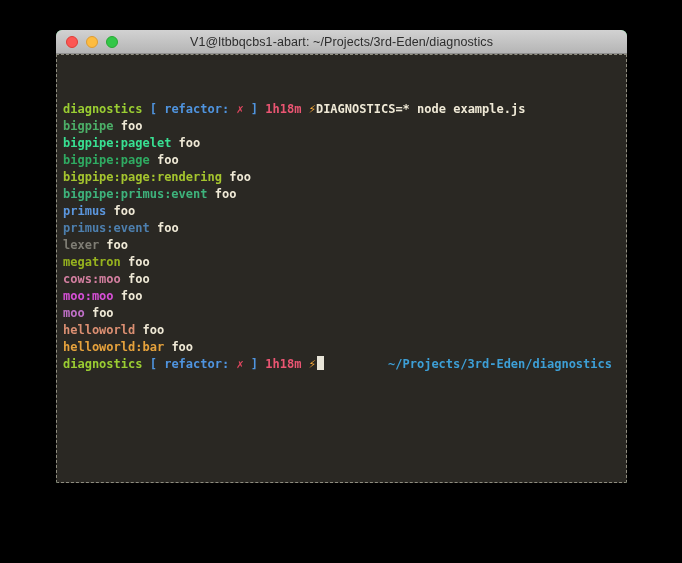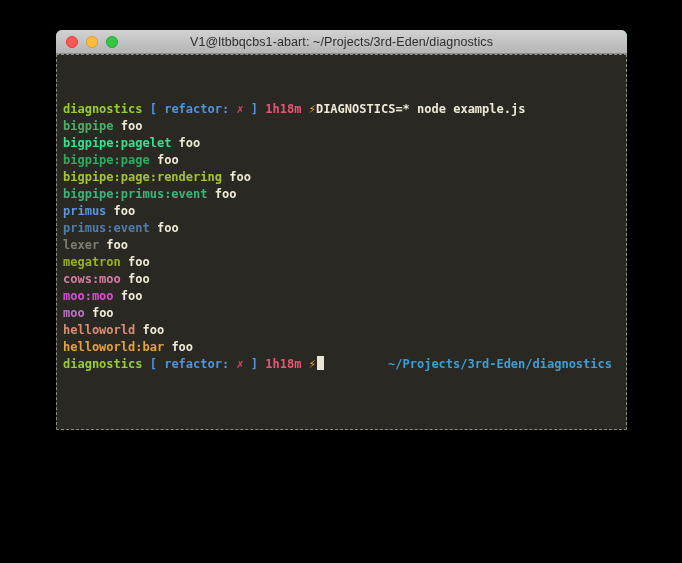--- a/index.html
+++ b/index.html
@@ -1,19 +1,19 @@
 <!DOCTYPE html>
 <html><head>
 <meta charset="utf-8">
 <style>
   * { margin:0; padding:0; box-sizing:border-box; }
   html,body { width:682px; height:563px; background:#000; overflow:hidden; }
 
   .window {
-    position:absolute; left:56px; top:30px; width:571px; height:400px;
+    position:absolute; left:56px; top:30px; width:571px; height:453px;
     border-radius:6px 6px 2px 2px; overflow:hidden;
     box-shadow:0 12px 30px rgba(0,0,0,0.85);
     background:#22c55e;
   }
   .titlebar {
     position:relative; height:24px;
     background:linear-gradient(#d2d2d2,#b5b5b5);
     border-bottom:1px solid #8e8e8e;
     display:flex; align-items:center; justify-content:center;
   }

